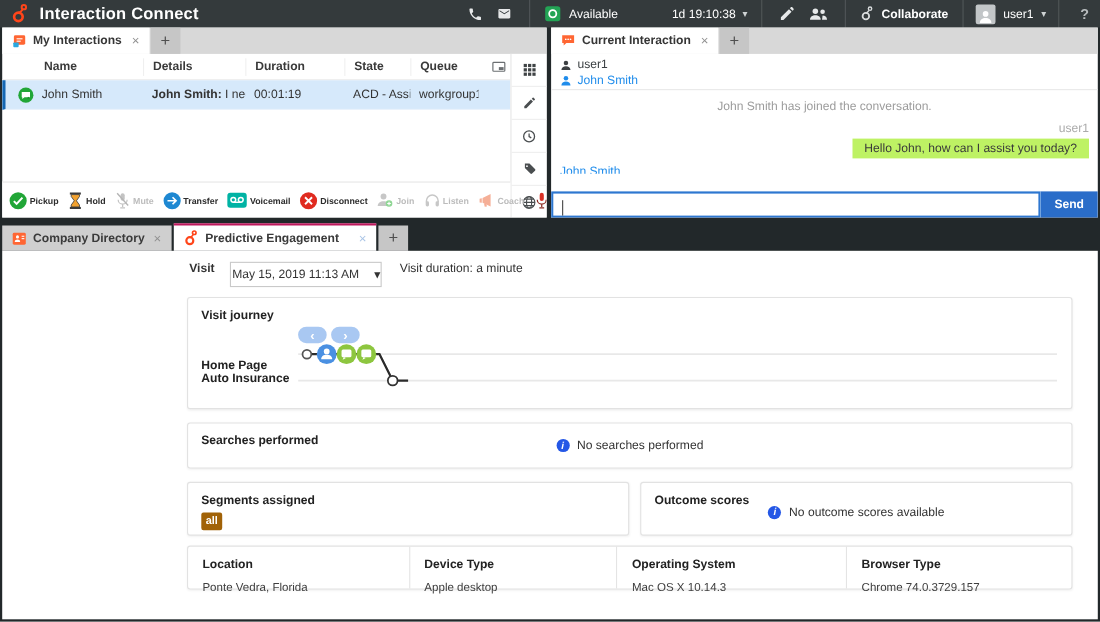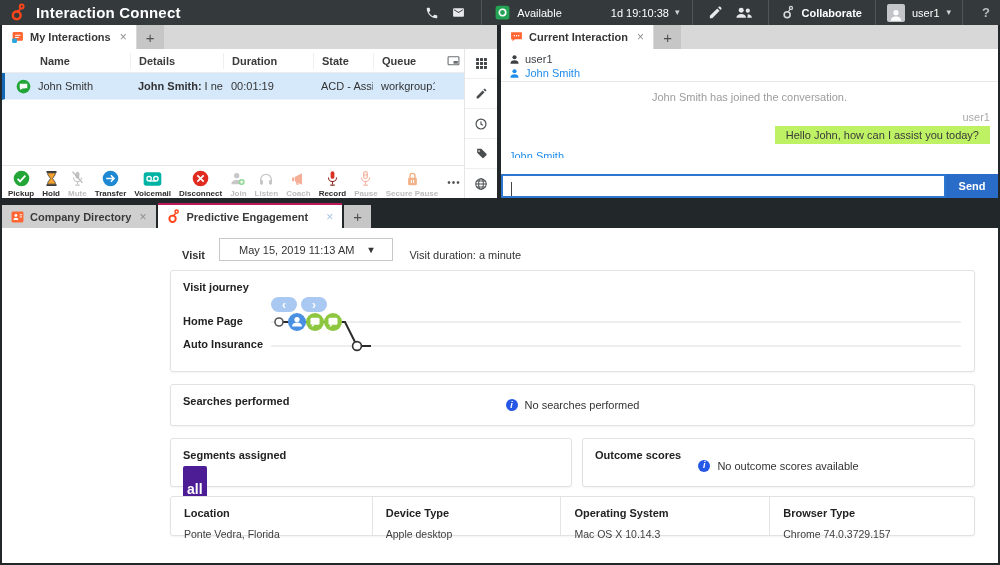--- a/index.html
+++ b/index.html
@@ -43,21 +43,21 @@
   .grid-row{display:flex;height:27px;align-items:center;background:#d6e9fb;border-left:3px solid #1467b3;width:462px;font-size:11px;color:#333;border-bottom:1px solid #e9f2fc}
   .gr{padding-left:8px;white-space:nowrap;overflow:hidden}
   .gr.name{display:flex;align-items:center;gap:7px;padding-left:11px;width:125px}
   .bold{font-weight:bold}
 
   .strip{position:absolute;top:24px;right:0;bottom:0;width:33px;border-left:1px solid #e6e6e6;background:#fff;display:flex;flex-direction:column}
   .strip-cell{flex:1;display:flex;align-items:center;justify-content:center;border-bottom:1px solid #eee;cursor:pointer}
   .strip-cell:last-child{border-bottom:none}
 
   .cmdbar{position:absolute;left:0;bottom:0;width:462px;height:33px;border-top:1px solid #e6e6e6;background:#fff;display:flex;align-items:center;padding:0 2px}
-  .cmd{display:flex;flex-direction:column;align-items:center;justify-content:flex-end;gap:2px;padding:0 4px;height:100%;cursor:pointer}
+  .cmd{display:flex;flex-direction:row;align-items:center;justify-content:flex-end;gap:2px;padding:0 4px;height:100%;cursor:pointer}
   .cmd .lbl{font-size:8px;font-weight:bold;color:#2d2d2d;white-space:nowrap}
   .cmd.disabled .lbl{color:#bcbcbc}
   .cmd-more{margin-left:2px;color:#555;font-size:10px;letter-spacing:1px;cursor:pointer;padding:0 3px}
 
   
   .participants{height:33px;border-bottom:1px solid #e8e8e8;padding:3px 8px}
   .prow{display:flex;align-items:center;gap:5px;font-size:11px;height:14px;color:#3a3f42}
   .prow.blue{color:#1f8ceb}
   .chat-log{position:absolute;top:57px;left:0;right:0;bottom:40px;font-size:11px;overflow:hidden}
   .sysmsg{text-align:center;color:#9c9c9c;margin-top:9px}
@@ -80,40 +80,40 @@
   .btab.active .x{color:#a9c4e6;margin-left:12px}
   .badd{width:27px;height:23px;background:#c6c6c6;display:flex;align-items:center;justify-content:center;font-size:15px;color:#4f4f4f;cursor:pointer}
   .bcontent{position:absolute;top:30px;left:2px;right:2px;bottom:2px;background:#fff}
 
   .visitor{position:absolute;left:10px;top:12px;font-size:11px;color:#333;line-height:17px}
   .visitor .lab{font-weight:bold}
   .online{color:#97c93d}
   .visits-line{margin-top:13px}
 
   .main{position:absolute;left:168px;right:23px;top:0;bottom:0}
-  .visit-row{position:absolute;top:10px;left:12px;display:flex;align-items:flex-end;font-size:11px;color:#333}
+  .visit-row{position:absolute;top:10px;left:2px;display:flex;align-items:flex-start;font-size:11px;color:#333}
   .visit-lab{font-weight:bold;margin-right:14px}
-  .vselect{border:1px solid #c9c9c9;background:#fff;height:23px;display:flex;align-items:center;gap:14px;padding:0 19px;cursor:pointer}
+  .vselect{border:1px solid #c9c9c9;background:#fff;height:23px;display:flex;align-items:center;gap:14px;padding:0 1px;cursor:pointer}
   .vselect .chevd{font-size:10px;color:#333;font-weight:bold}
   .vdur{margin-left:16px}
 
   .card{position:absolute;left:0;right:0;border:1px solid #e2e2e2;border-radius:3px;background:#fff;box-shadow:0 1px 2px rgba(0,0,0,.05)}
   .card-title{position:absolute;top:10px;left:12px;font-size:11px;font-weight:bold;color:#222}
   .card-journey{top:42px;height:102px}
   .pills{position:absolute;top:26px;left:100px;display:flex;gap:4px}
   .pill{width:26px;height:15px;background:#a9c8f2;border-radius:8px;color:#fff;font-size:12px;font-weight:bold;display:flex;align-items:center;justify-content:center;line-height:1;cursor:pointer}
   .jlabel{position:absolute;left:12px;font-size:11px;font-weight:bold;color:#222}
-  .jl1{top:44px}.jl2{top:67px}
+  .jl1{top:55px}.jl2{top:67px}
   .jsvg{position:absolute;left:100px;top:38px}
 
   .card-searches{top:156px;height:42px}
   .center-empty{position:absolute;left:0;right:0;top:0;bottom:0;display:flex;align-items:center;justify-content:center;gap:7px;font-size:11px;color:#333}
   .info-dot{width:12px;height:12px;border-radius:50%;background:#2457e6;color:#fff;font-size:9px;font-weight:bold;font-style:italic;display:flex;align-items:center;justify-content:center;line-height:1}
   .card-seg{top:210px;height:49px;right:auto;width:402px}
-  .seg-tag{position:absolute;top:27px;left:12px;background:#4c1d95;color:#fff;font-size:14px;font-weight:bold;padding:16px 4px;border-radius:2px;line-height:1}
+  .seg-tag{position:absolute;top:27px;left:12px;background:#a16207;color:#fff;font-size:10px;font-weight:bold;padding:3px 4px;border-radius:2px;line-height:1}
   .card-out{top:210px;left:412px;height:49px}
   .card-out .center-empty{top:6px}
   .card-details{top:268px;height:40px;display:flex;align-items:stretch}
   .dcol{padding:10px 0 0 13px}
   .dcol+.dcol{border-left:1px solid #e4e4e4}
   .d1{width:25%}.d2{width:23.5%}.d3{width:26%}.d4{width:25.5%}
   .dlab{font-size:11px;font-weight:bold;color:#222}
   .dval{font-size:10.5px;color:#3e3e3e;margin-top:9px}
 </style>
 </head>

